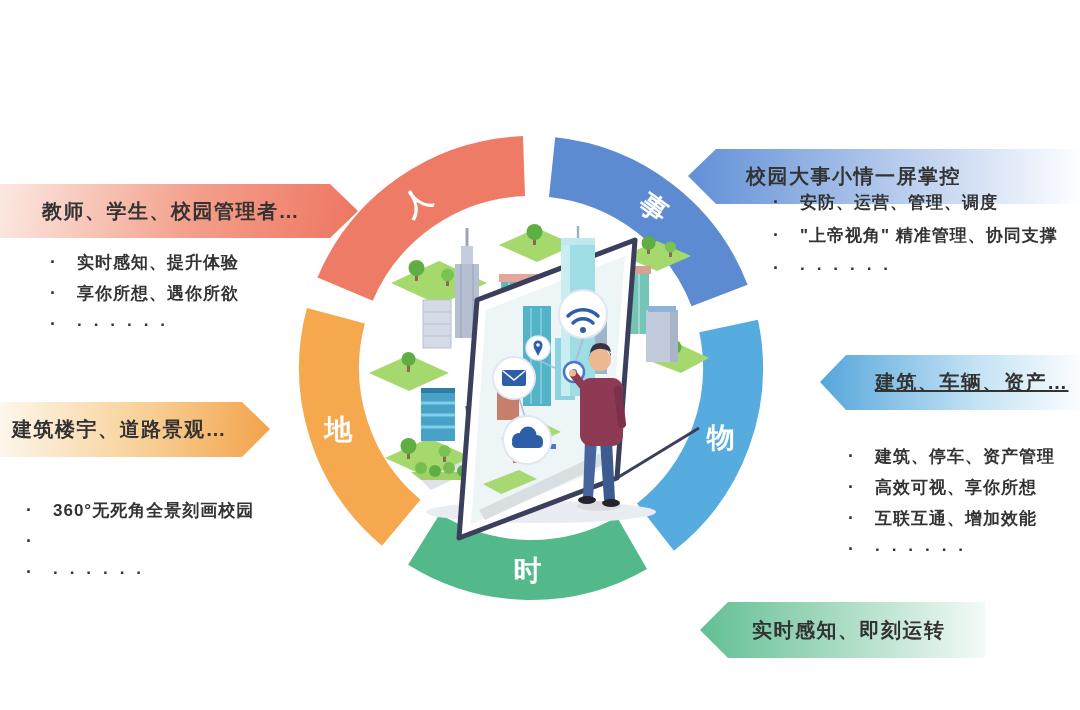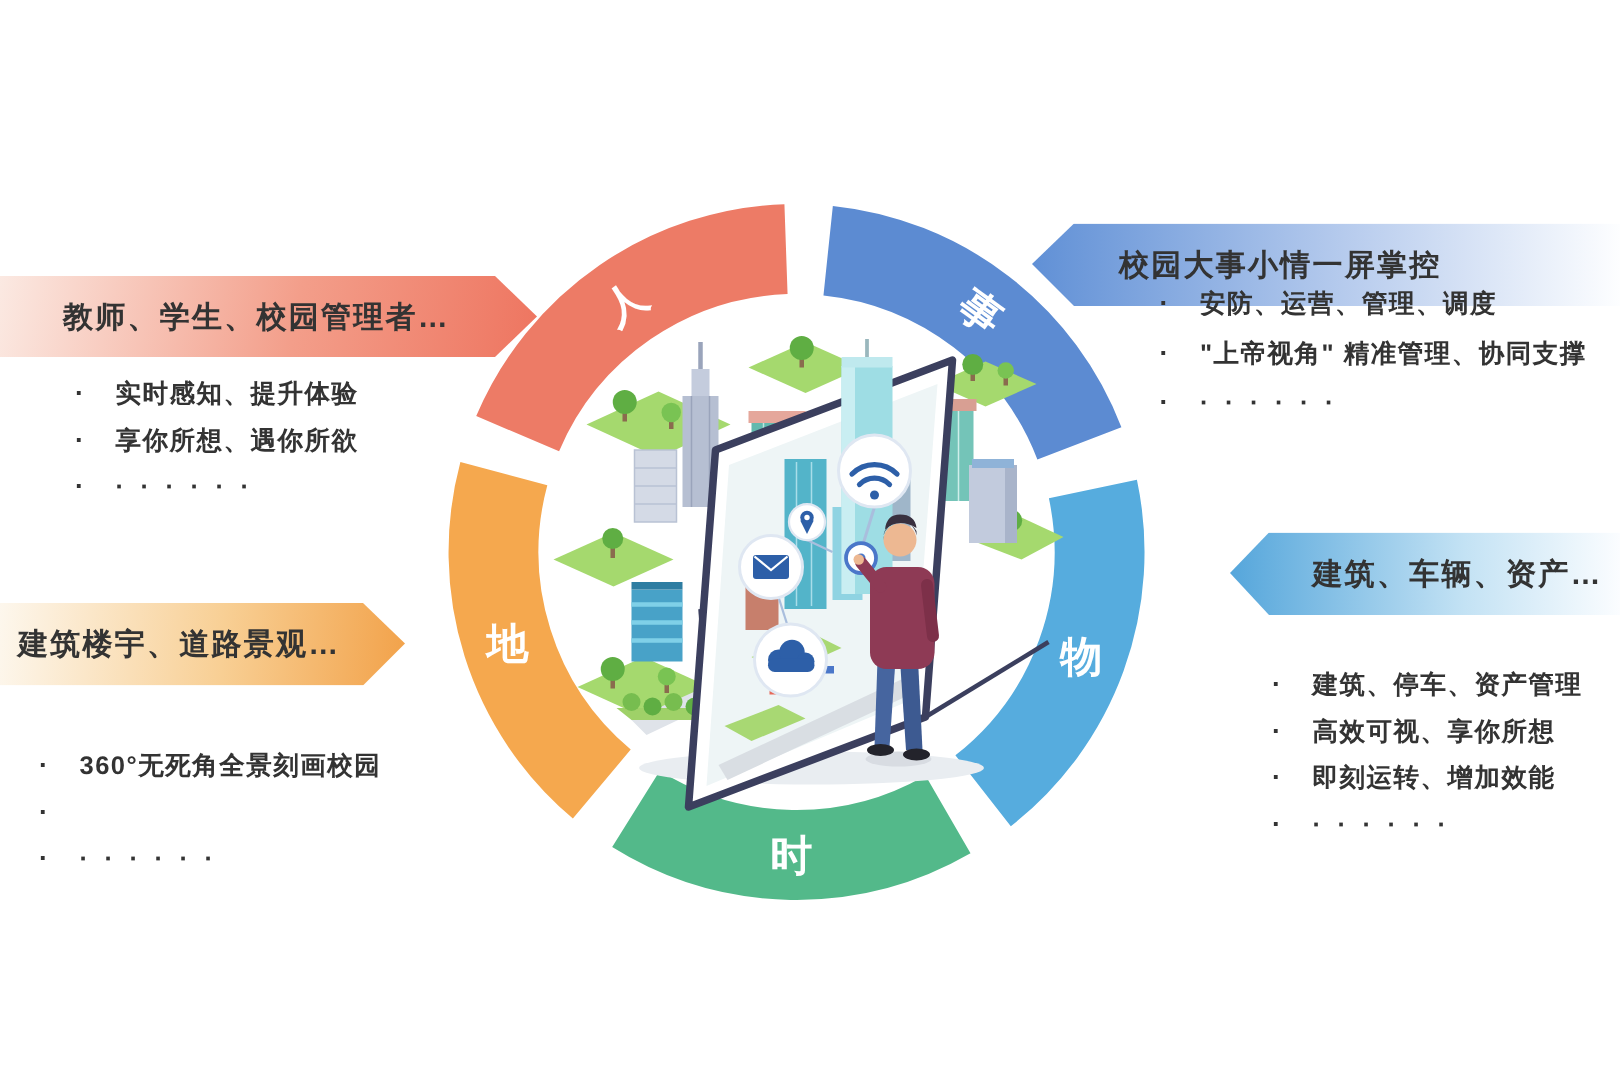--- a/index.html
+++ b/index.html
@@ -23,20 +23,21 @@
   .banner-events{
     left:688px;top:105px;width:392px;height:55px;padding-left:58px;box-sizing:border-box;
     background:linear-gradient(90deg,#6090d6 0%,#b9cdee 55%,#fdfeff 100%);
     clip-path:polygon(28px 0,100% 0,100% 100%,28px 100%,0 27px);
     margin-top:44px;
   }
   .banner-objects{
     left:820px;top:355px;width:260px;height:55px;padding-left:55px;box-sizing:border-box;
     background:linear-gradient(90deg,#55a6db 0%,#c3e2f4 60%,#fbfdff 100%);
     clip-path:polygon(26px 0,100% 0,100% 100%,26px 100%,0 27px);
+    text-decoration:underline;
   }
   .banner-place{
     left:0;top:402px;width:270px;height:55px;padding-left:12px;box-sizing:border-box;
     background:linear-gradient(95deg,#fdf7ed 0%,#f8cf94 55%,#f2a24a 100%);
     clip-path:polygon(0 0,242px 0,270px 27px,242px 55px,0 55px);
     text-align:center;
   }
   .banner-time{
     left:700px;top:602px;width:285px;height:56px;padding-left:52px;box-sizing:border-box;
     background:linear-gradient(90deg,#62bf93 0%,#b9e2cd 60%,#f4faf7 100%);
@@ -251,20 +252,23 @@
   </div>
   <div class="banner banner-events">
     <span>校园大事小情一屏掌控</span>
   </div>
   <div class="banner banner-objects">
     <span>建筑、车辆、资产…</span>
   </div>
   <div class="banner banner-place">
     <span>建筑楼宇、道路景观…</span>
   </div>
+  <div class="banner banner-time">
+    <span>实时感知、即刻运转</span>
+  </div>
 
   <div class="blist list-people">
     <div class="brow">
       <span class="bmark">·</span>
       <span>实时感知、提升体验</span>
     </div>
     <div class="brow">
       <span class="bmark">·</span>
       <span>享你所想、遇你所欲</span>
     </div>
@@ -293,21 +297,21 @@
     <div class="brow">
       <span class="bmark">·</span>
       <span>建筑、停车、资产管理</span>
     </div>
     <div class="brow">
       <span class="bmark">·</span>
       <span>高效可视、享你所想</span>
     </div>
     <div class="brow">
       <span class="bmark">·</span>
-      <span>即刻运转、增加效能</span>
+      <span>互联互通、增加效能</span>
     </div>
     <div class="brow">
       <span class="bmark">·</span>
       <span class="dots">······</span>
     </div>
   </div>
 
   <div class="blist list-place">
     <div class="brow">
       <span class="bmark">·</span>

